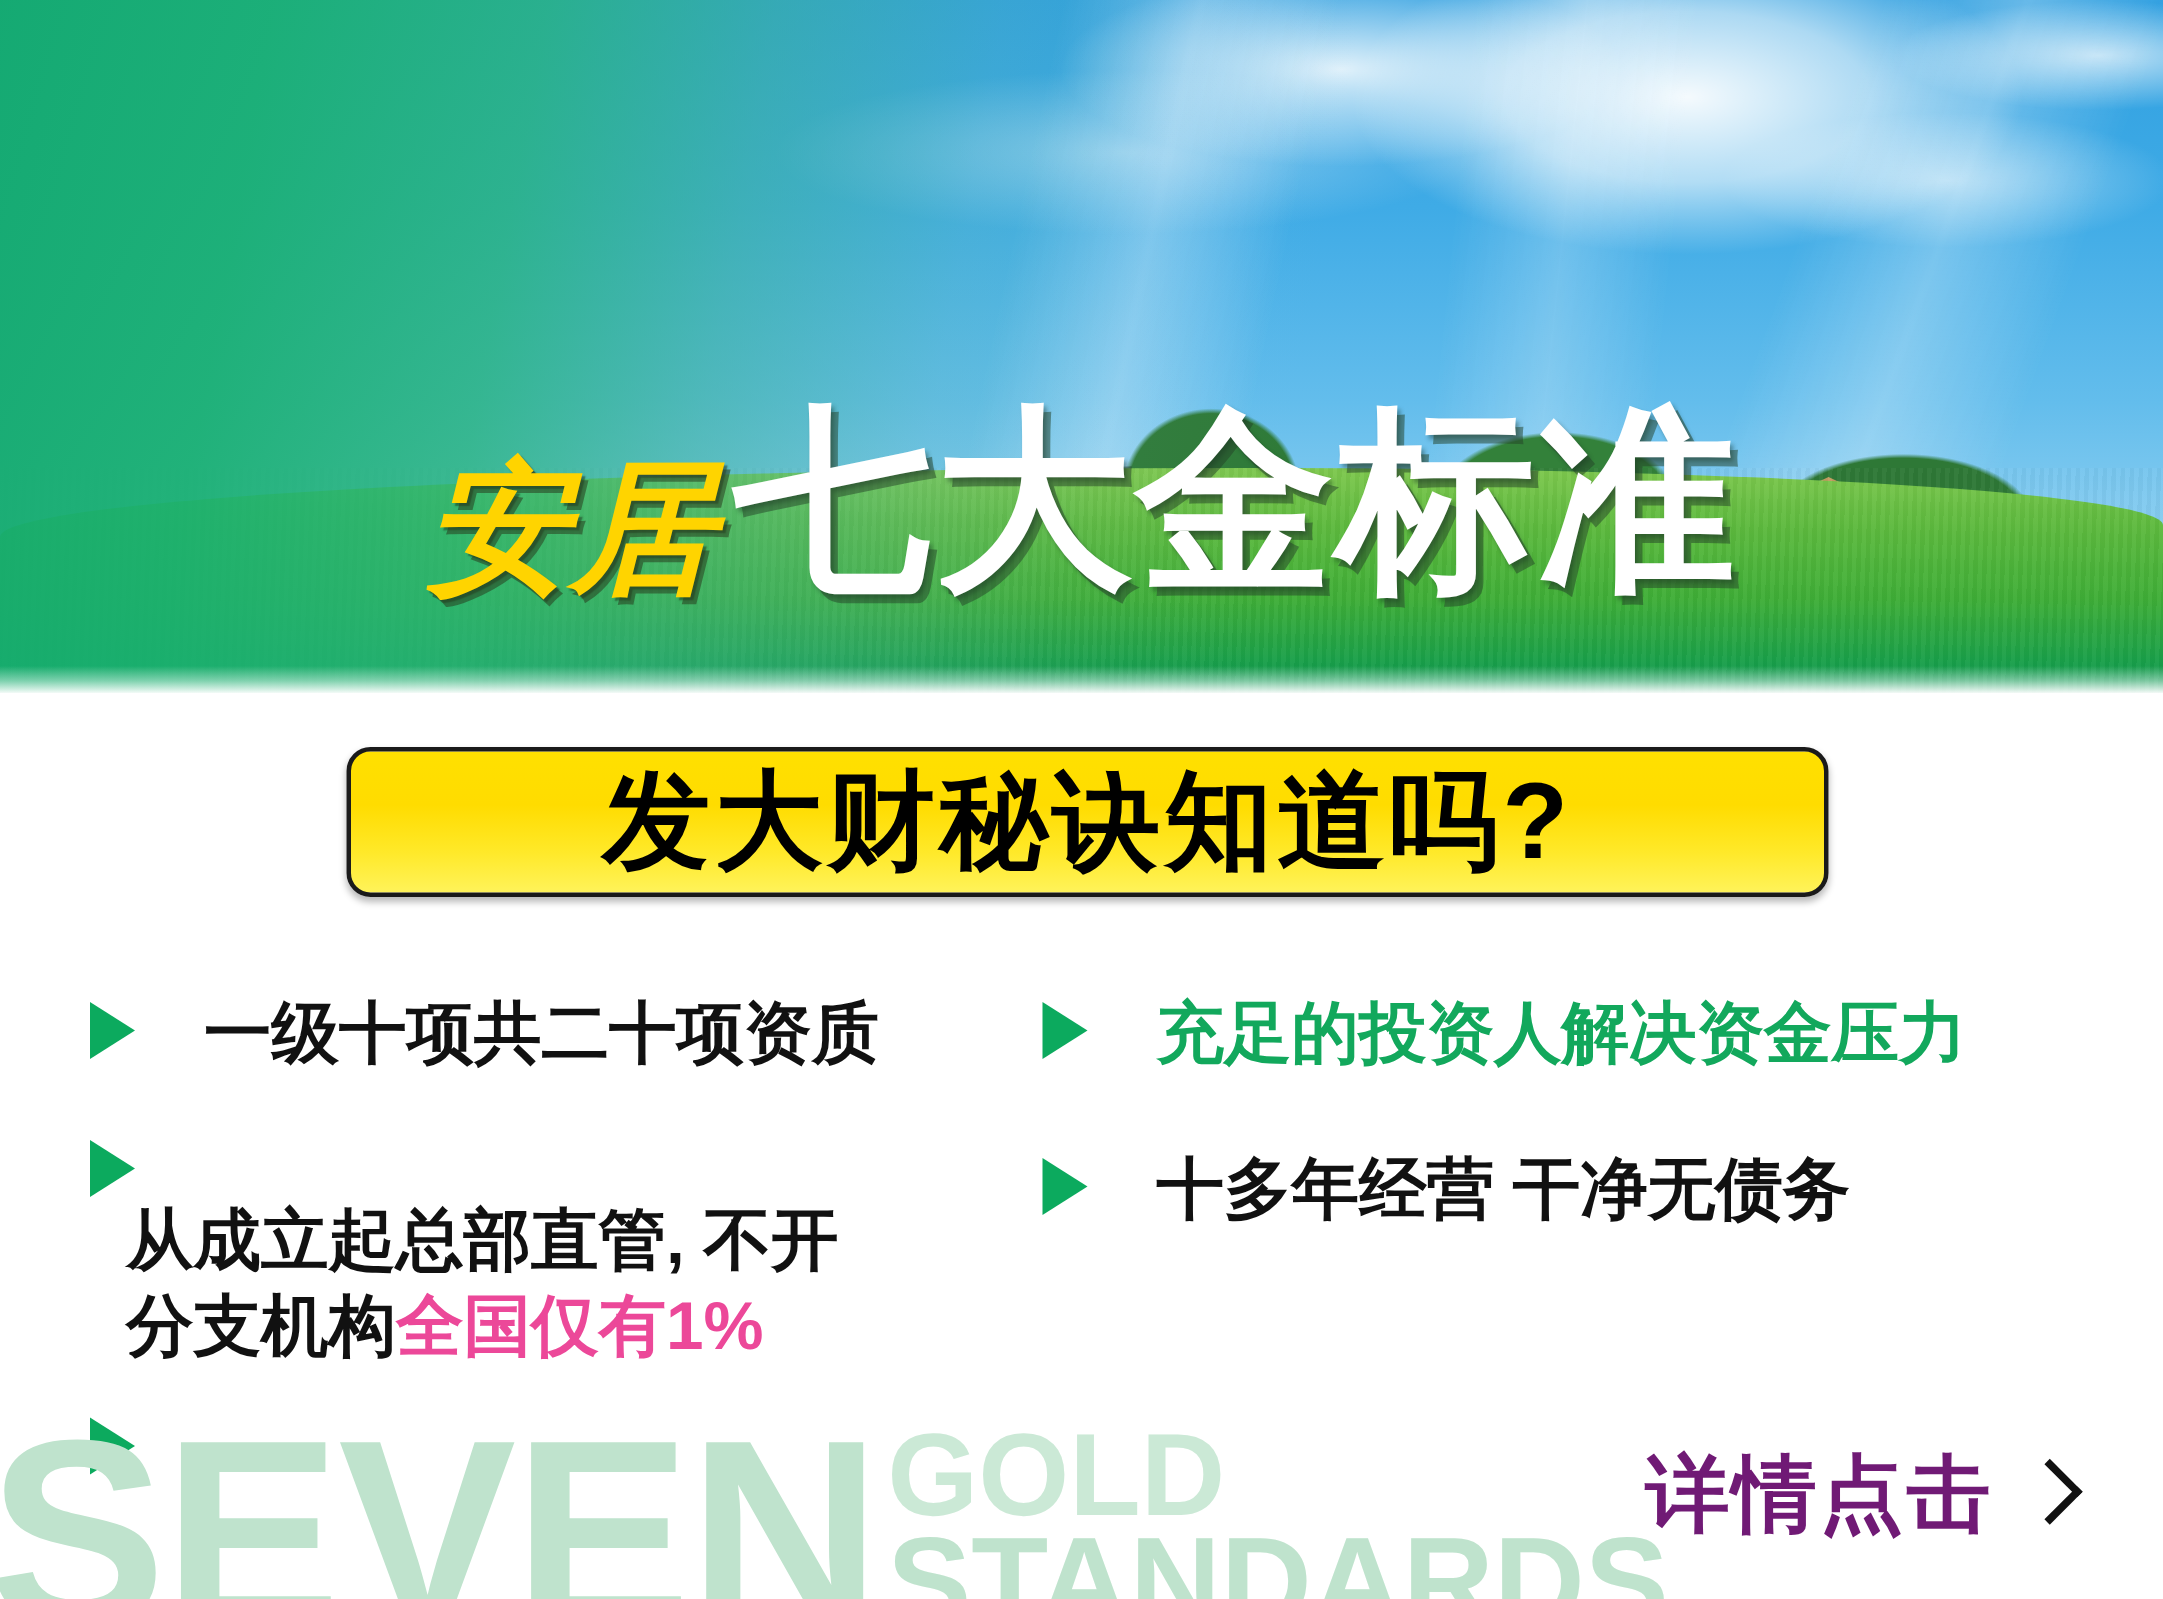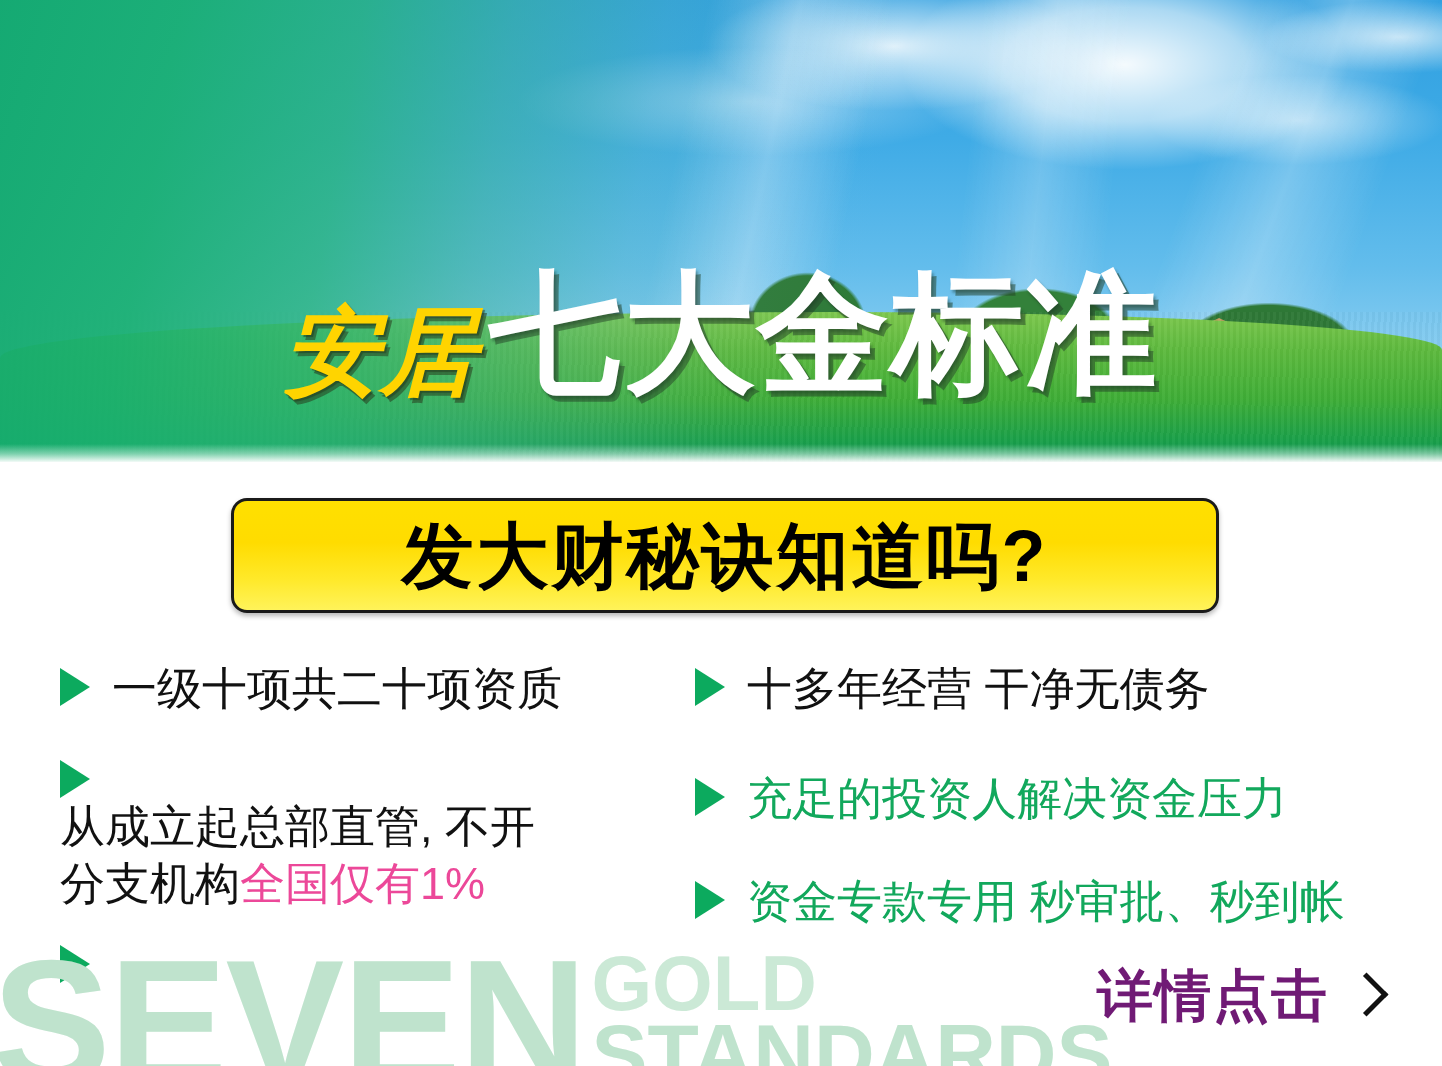--- a/index.html
+++ b/index.html
@@ -159,21 +159,21 @@
       5px 6px 0 rgba(35,65,40,0.50),
       2px 3px 3px rgba(20,45,30,0.42);
   }
 
   
   .cta-banner {
     position: absolute;
     left: 231px;
     top: 498px;
     width: 988px;
-    height: 115px;
+    height: 100px;
     box-sizing: border-box;
     border: 3px solid #1a1a1a;
     border-radius: 16px;
     background: linear-gradient(180deg, #ffe000 0%, #ffdc00 38%, #ffe92a 72%, #fff35a 100%);
     box-shadow: 0 3px 5px rgba(0,0,0,0.28);
     display: flex;
     align-items: center;
     justify-content: center;
   }
   .cta-banner-text {
@@ -208,24 +208,25 @@
     flex: 0 0 auto;
     width: 0; height: 0;
     border-top: 19px solid transparent;
     border-bottom: 19px solid transparent;
     border-left: 30px solid #0caa5e;
     margin-top: 8px;
     margin-right: 22px;
   }
   .feature-text {
     font-size: 45px;
-    font-weight: 400;
+    font-weight: 700;
     line-height: 1.28;
     color: #111111;
     letter-spacing: 0px;
+    margin-left: 24px;
   }
   .feature-text.green { color: #12a85c; }
   .hl-green { color: #ec4899; }
 
   .lead-l1 { margin-bottom: 34px; }
   .lead-l2 { margin-bottom: 24px; flex-direction: column; }
   .lead-r1 { margin-bottom: 52px; }
   .lead-r2 { margin-bottom: 46px; }
 
   
@@ -335,34 +336,30 @@
       </div>
 
       <div class="feature">
         <span class="bullet"></span>
       </div>
 
     </div>
 
     <div class="col col-right">
 
+      <div class="feature lead-r2">
+        <span class="bullet"></span>
+        <span class="feature-text green">充足的投资人解决资金压力</span>
+      </div>
+
       <div class="feature lead-r1">
         <span class="bullet"></span>
         <span class="feature-text">十多年经营  干净无债务</span>
       </div>
 
-      <div class="feature lead-r2">
-        <span class="bullet"></span>
-        <span class="feature-text green">充足的投资人解决资金压力</span>
-      </div>
-
-      <div class="feature">
-        <span class="bullet"></span>
-        <span class="feature-text green">资金专款专用  秒审批、秒到帐</span>
-      </div>
 
     </div>
   </div>
 
   <div class="watermark">
     <span class="wm-seven">SEVEN</span>
     <span class="wm-stack">
       <span class="wm-gold">GOLD</span>
       <span class="wm-standards">STANDARDS</span>
     </span>

